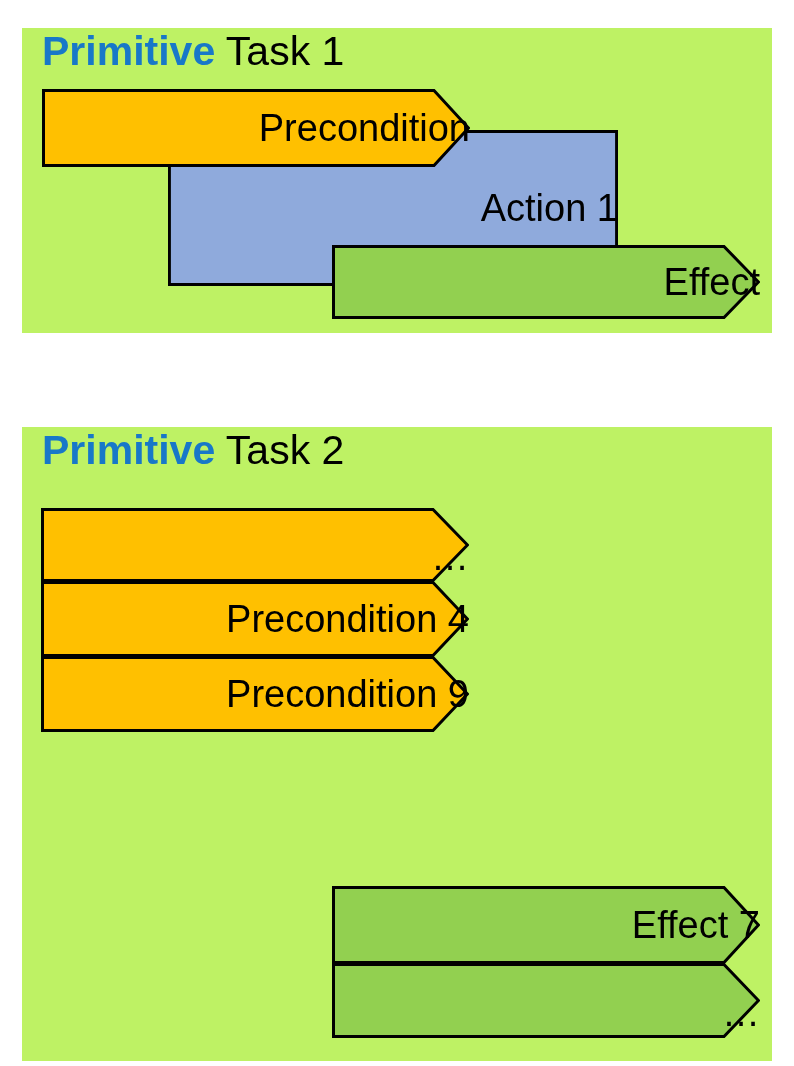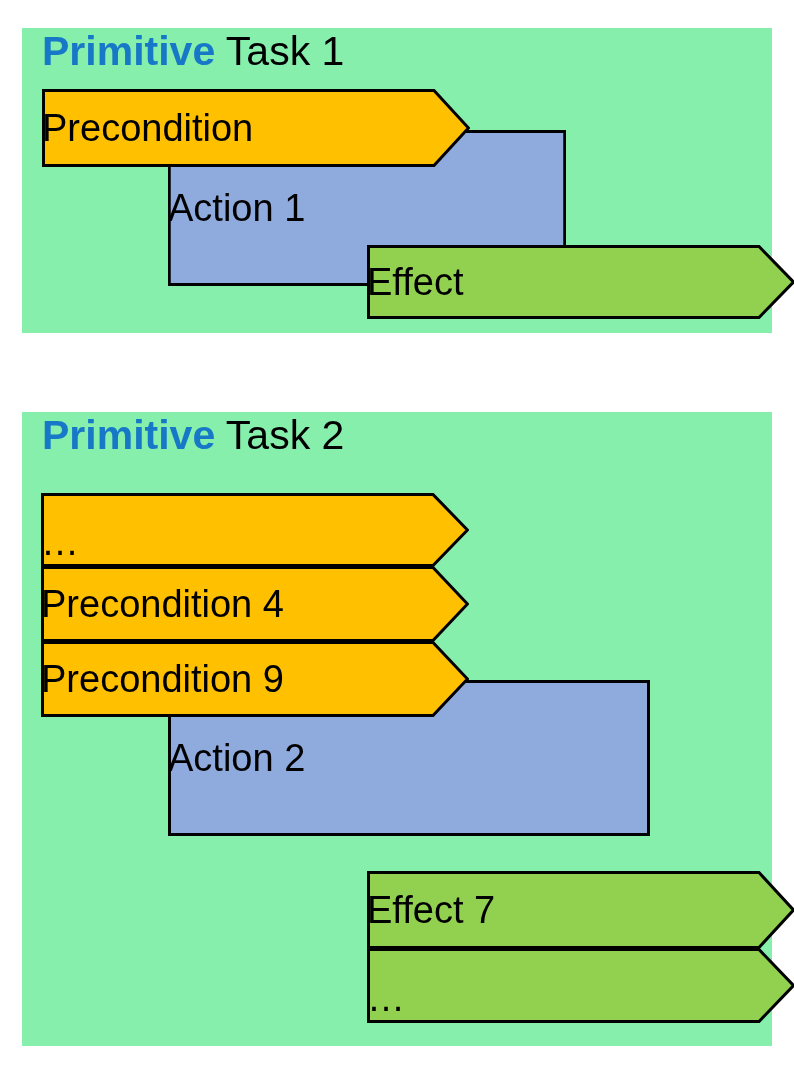--- a/index.html
+++ b/index.html
@@ -11,25 +11,25 @@
   body {
     width: 794px;
     height: 1066px;
     position: relative;
     font-family: "Liberation Sans", sans-serif;
     overflow: hidden;
   }
 
   .panel {
     position: absolute;
-    background: #86efac;
+    background: #bef264;
   }
 
   #panel-1 { left: 22px;  top: 28px;  width: 750px; height: 305px; }
-  #panel-2 { left: 22px;  top: 412px; width: 750px; height: 634px; }
+  #panel-2 { left: 22px;  top: 427px; width: 750px; height: 634px; }
 
   .panel-title {
     position: absolute;
     left: 20px;
     top: 2px;
     font-size: 41px;
     line-height: 1.05;
     white-space: nowrap;
     color: #000000;
   }
@@ -48,53 +48,53 @@
     left: 0;
     top: 0;
     width: 100%;
     height: 100%;
     display: block;
   }
   .shape .lbl {
     position: absolute;
     left: 0;
     right: 0;
-    text-align: left;
+    text-align: right;
     color: #000000;
     font-size: 38px;
     line-height: 1;
     white-space: nowrap;
     pointer-events: none;
   }
 
   
   .lbl.mid { top: 50%; transform: translateY(-50%); }
   .lbl.low { bottom: 6px; }
 
   
   .poly { fill-rule: evenodd; stroke: #000000; stroke-width: 3; }
   .fill-yellow { fill: #ffc000; }
   .fill-green  { fill: #92d050; }
   .fill-blue   { fill: #8faadc; }
 
   
   .z-blue   { z-index: 1; }
   .z-yellow { z-index: 3; }
-  .z-green  { z-index: 4; margin-left: 35px; }
+  .z-green  { z-index: 4; }
 </style>
 </head>
 <body>
 
 <div class="panel" id="panel-1">
 
   <div class="panel-title">
     <span class="kw">Primitive</span><span> Task 1</span>
   </div>
 
-  <div class="shape z-blue" style="left:146px; top:102px; width:398px; height:156px;">
+  <div class="shape z-blue" style="left:146px; top:102px; width:450px; height:156px;">
     <svg viewBox="0 0 482 156" preserveAspectRatio="none">
       <rect x="1.5" y="1.5" width="479" height="153" class="poly fill-blue" vector-effect="non-scaling-stroke"></rect>
     </svg>
     <div class="lbl mid">Action 1</div>
   </div>
 
   <div class="shape z-yellow" style="left:20px; top:61px; width:428px; height:78px;">
     <svg viewBox="0 0 428 78" preserveAspectRatio="none">
       <polygon points="1.5,1.5 392,1.5 426.5,39 392,76.5 1.5,76.5" class="poly fill-yellow" vector-effect="non-scaling-stroke"></polygon>
     </svg>
@@ -109,26 +109,20 @@
   </div>
 
 </div>
 
 <div class="panel" id="panel-2">
 
   <div class="panel-title">
     <span class="kw">Primitive</span><span> Task 2</span>
   </div>
 
-  <div class="shape z-blue" style="left:146px; top:268px; width:482px; height:156px;">
-    <svg viewBox="0 0 482 156" preserveAspectRatio="none">
-      <rect x="1.5" y="1.5" width="479" height="153" class="poly fill-blue" vector-effect="non-scaling-stroke"></rect>
-    </svg>
-    <div class="lbl mid">Action 2</div>
-  </div>
 
   <div class="shape z-yellow" style="left:19px; top:81px; width:428px; height:74px;">
     <svg viewBox="0 0 428 74" preserveAspectRatio="none">
       <polygon points="1.5,1.5 392,1.5 426.5,37 392,72.5 1.5,72.5" class="poly fill-yellow" vector-effect="non-scaling-stroke"></polygon>
     </svg>
     <div class="lbl low">…</div>
   </div>
 
   <div class="shape z-yellow" style="left:19px; top:154px; width:428px; height:76px;">
     <svg viewBox="0 0 428 76" preserveAspectRatio="none">

